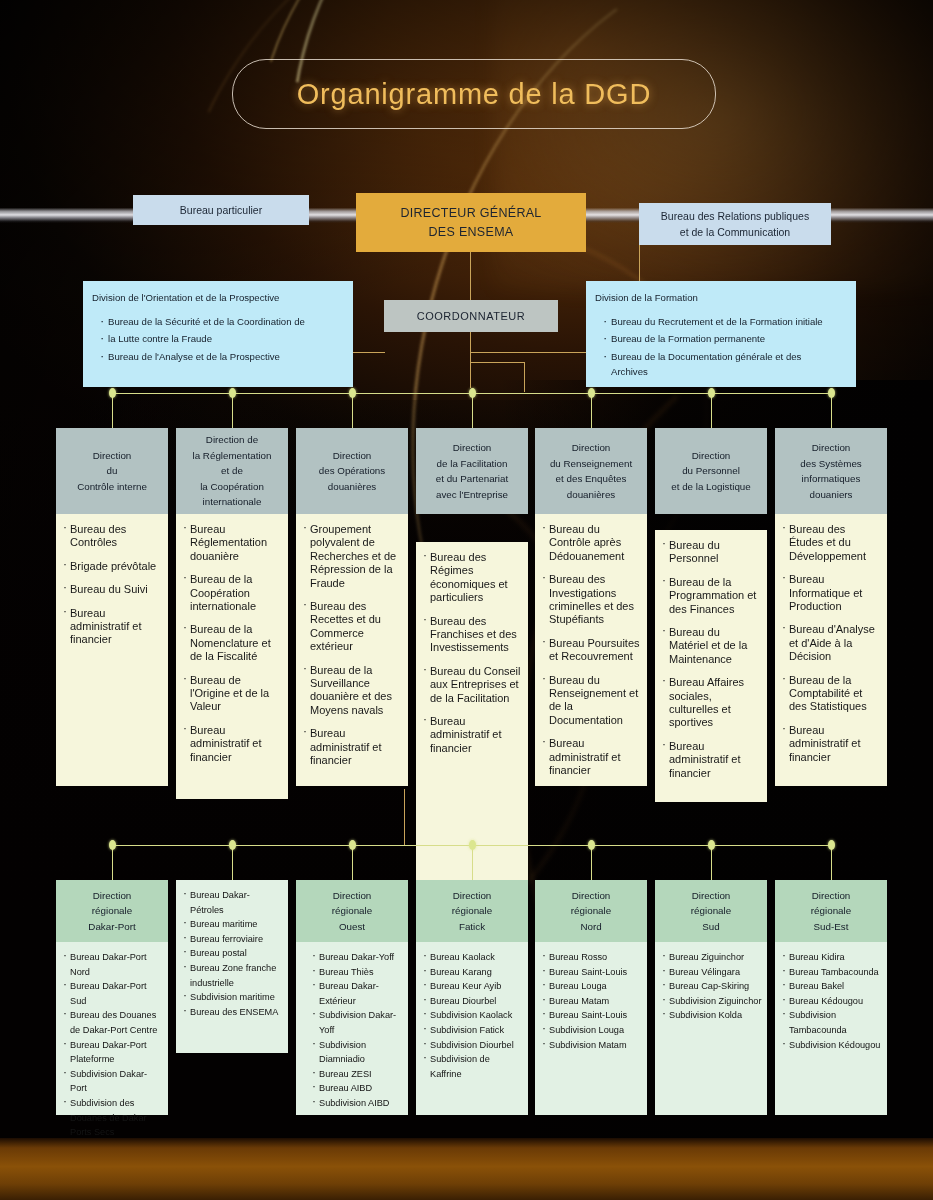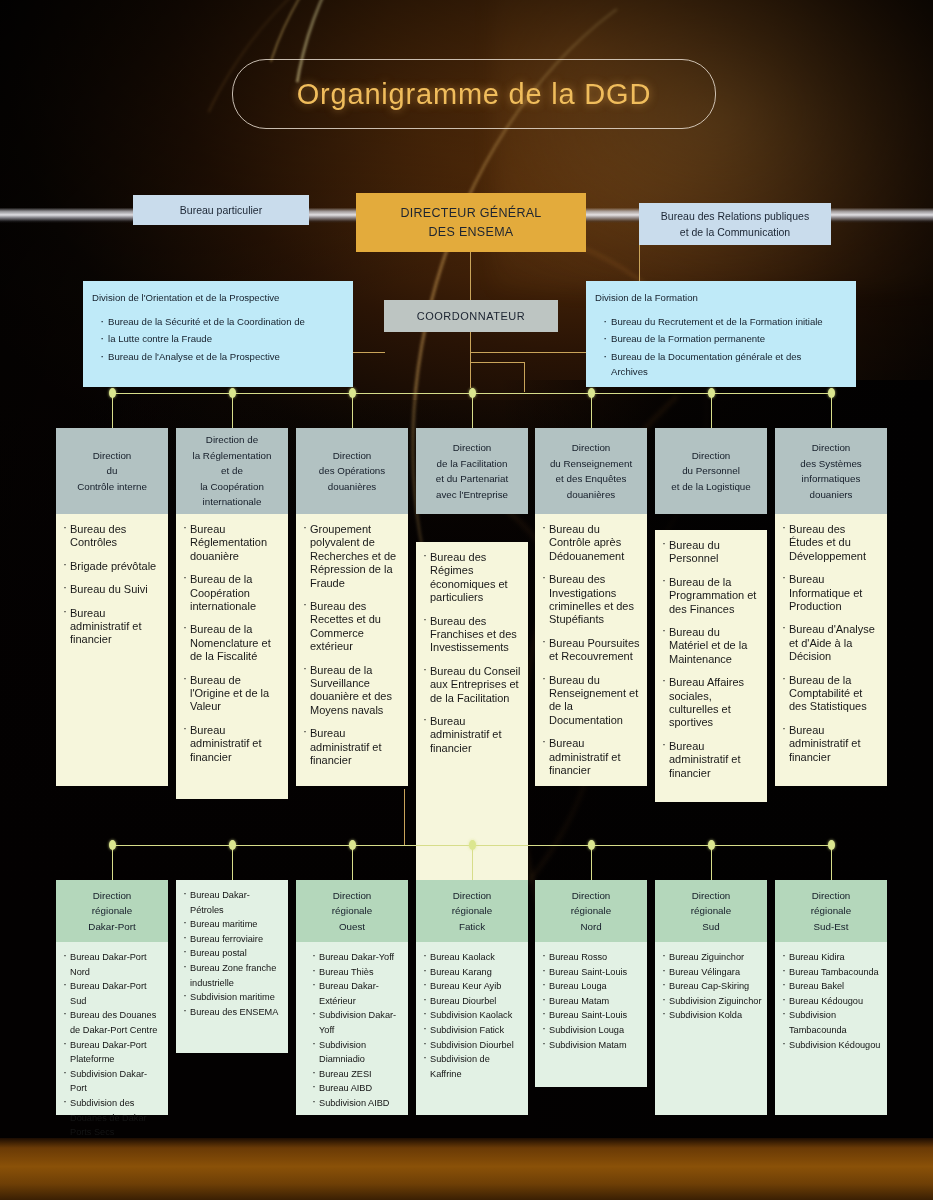--- a/index.html
+++ b/index.html
@@ -456,21 +456,21 @@
             <li>Subdivision de Kaffrine</li>
           </ul>
         </div>
       </div>
       <div class="regcol" style="left: 535px; top: 880px; width: 112px;">
         <div class="head" style="height: 62px;">
           <span>Direction</span>
           <span>régionale</span>
           <span>Nord</span>
         </div>
-        <div class="body" style="height: 145px;">
+        <div class="body" style="height: 173px;">
           <ul>
             <li>Bureau Rosso</li>
             <li>Bureau Saint-Louis</li>
             <li>Bureau Louga</li>
             <li>Bureau Matam</li>
             <li>Bureau Saint-Louis</li>
             <li>Subdivision Louga</li>
             <li>Subdivision Matam</li>
           </ul>
         </div>

